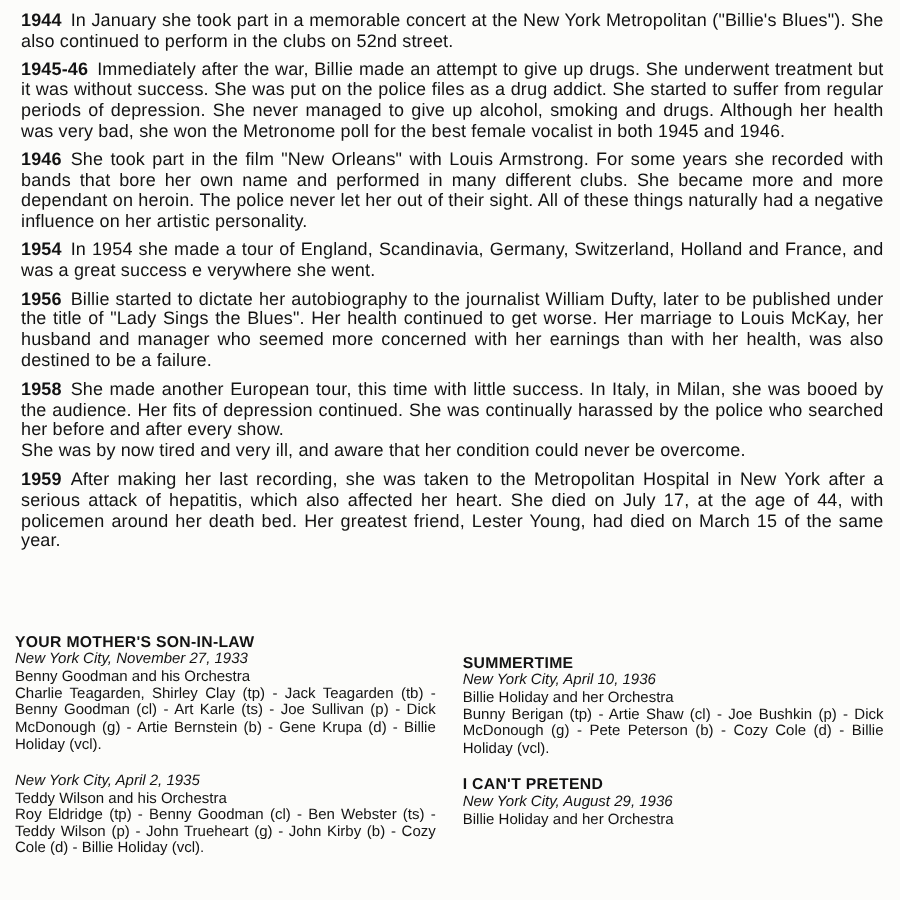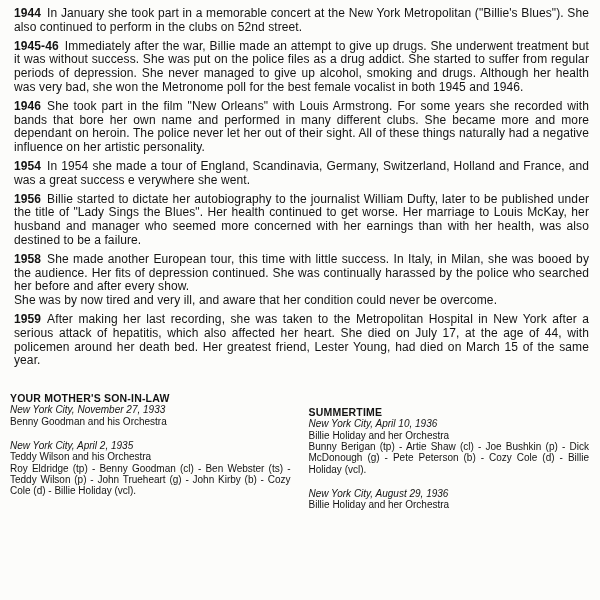--- a/index.html
+++ b/index.html
@@ -29,21 +29,21 @@
     font-weight: bold;
     margin-right: 6px;
   }
   .block-line {
     display: block;
   }
   
   .disco {
     display: flex;
     gap: 18px;
-    margin-top: 25px;
+    margin-top: 55px;
   }
   .col {
     flex: 1;
     min-width: 0;
   }
   .col-right {
     padding-top: 14px;
   }
   .entry {
     margin-bottom: 13px;
@@ -85,36 +85,38 @@
     <p class="bio-p"><span class="yr">1959</span><span>After making her last recording, she was taken to the Metropolitan Hospital in New York after a serious attack of hepatitis, which also affected her heart. She died on July 17, at the age of 44, with policemen around her death bed. Her greatest friend, Lester Young, had died on March 15 of the same year.</span></p>
   </div>
 
   <div class="disco">
 
     <div class="col">
       <div class="entry">
         <div class="song-title">YOUR MOTHER'S SON-IN-LAW</div>
         <div class="rec-date">New York City, November 27, 1933</div>
         <div class="band">Benny Goodman and his Orchestra</div>
+        <div class="personnel">Charlie Teagarden, Shirley Clay (tp) - Jack Teagarden (tb) - Benny Goodman (cl) - Art Karle (ts) - Joe Sullivan (p) - Dick McDonough (g) - Artie Bernstein (b) - Gene Krupa (d) - Billie Holiday (vcl).</div>
       </div>
       <div class="entry">
         <div class="rec-date">New York City, April 2, 1935</div>
         <div class="band">Teddy Wilson and his Orchestra</div>
         <div class="personnel">Roy Eldridge (tp) - Benny Goodman (cl) - Ben Webster (ts) - Teddy Wilson (p) - John Trueheart (g) - John Kirby (b) - Cozy Cole (d) - Billie Holiday (vcl).</div>
       </div>
     </div>
 
     <div class="col col-right">
       <div class="entry">
         <div class="song-title">SUMMERTIME</div>
         <div class="rec-date">New York City, April 10, 1936</div>
         <div class="band">Billie Holiday and her Orchestra</div>
         <div class="personnel">Bunny Berigan (tp) - Artie Shaw (cl) - Joe Bushkin (p) - Dick McDonough (g) - Pete Peterson (b) - Cozy Cole (d) - Billie Holiday (vcl).</div>
       </div>
       <div class="entry">
+        <div class="song-title">I CAN'T PRETEND</div>
         <div class="rec-date">New York City, August 29, 1936</div>
         <div class="band">Billie Holiday and her Orchestra</div>
       </div>
     </div>
 
   </div>
 
 </div>
 
 </body></html>

